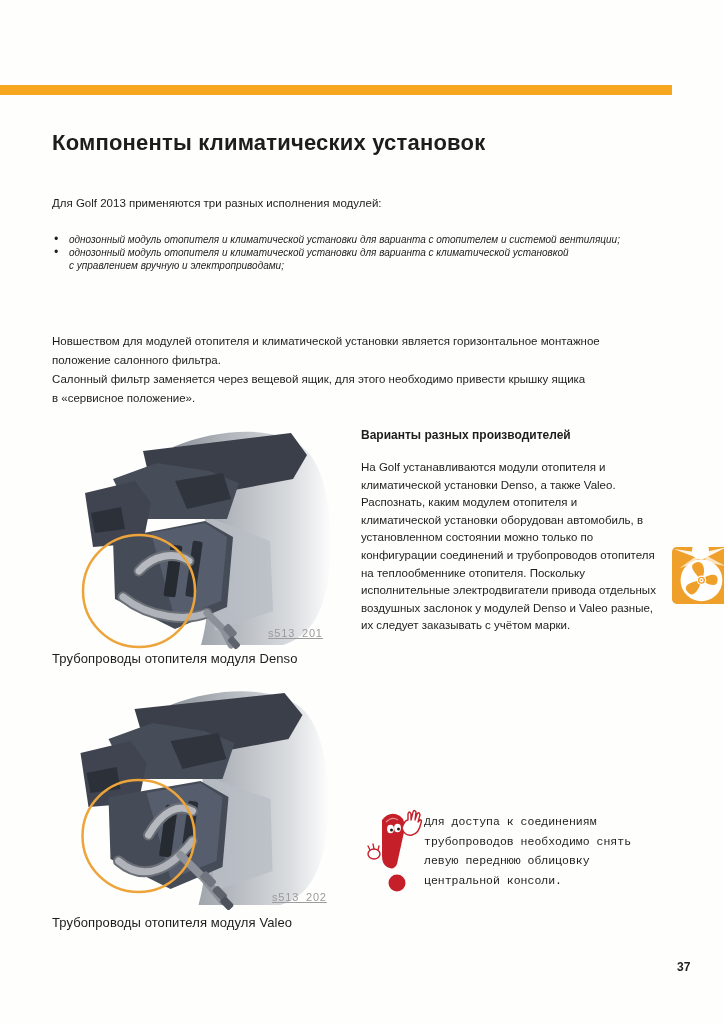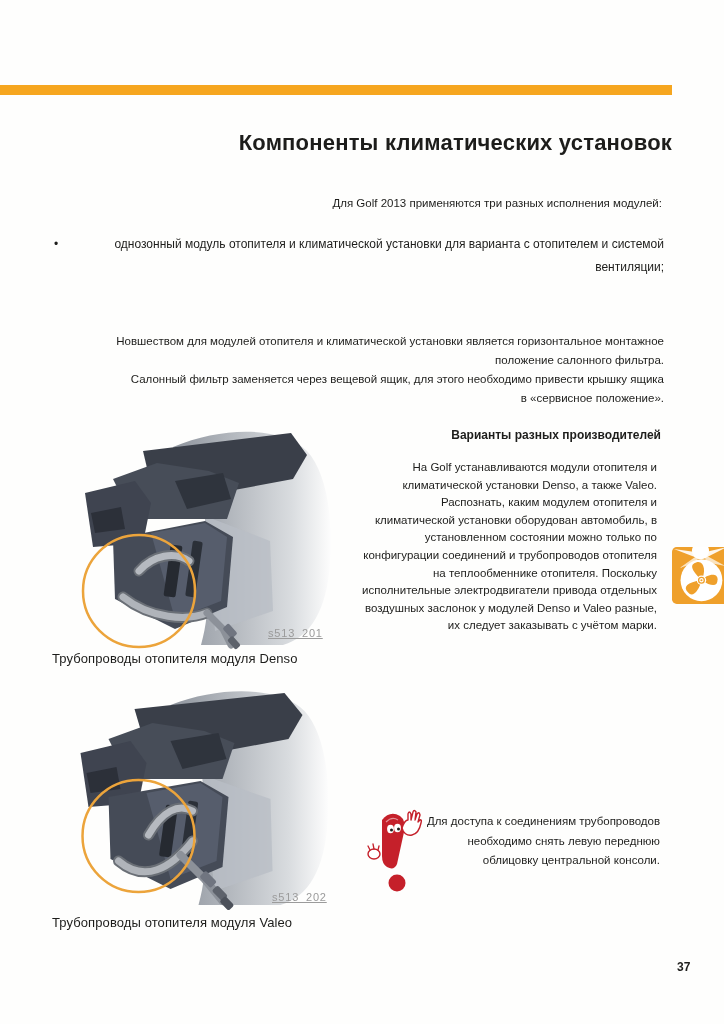--- a/index.html
+++ b/index.html
@@ -4,42 +4,41 @@
 <style>
   html,body{margin:0;padding:0;background:#e8e8e8;}
   .page{
     position:relative;
     width:724px;height:1024px;
     background:#fefefd;
     overflow:hidden;
     font-family:"Liberation Sans",sans-serif;
     color:#1d1d1b;
     margin:0 auto;
-    text-align:right;
   }
   .accent-bar{
     position:absolute;left:0;top:85px;width:672px;height:10px;
     background:#F6A61F;
   }
   .h1{
     position:absolute;left:52px;top:130px;width:620px;
     font-size:22px;font-weight:bold;letter-spacing:.2px;
   }
   .h2{
     position:absolute;left:52px;top:169px;width:620px;
     font-size:16.5px;font-weight:bold;letter-spacing:.1px;
   }
   .intro{
     position:absolute;left:52px;top:194px;width:610px;
     font-size:11.5px;line-height:19px;
   }
   .bullets{
     position:absolute;left:52px;top:233px;width:612px;
     margin:0;padding:0;list-style:none;
-    font-size:12px;line-height:23px;
+    font-size:10px;line-height:13px;font-style:italic;
   }
   .bullets li{position:relative;padding-left:17px;margin:0 0 0 0;}
   .bullets li::before{
     content:"•";position:absolute;left:2px;top:0;font-size:12px;
   }
   .preline{white-space:pre-line;}
   .para{
     position:absolute;left:52px;top:332px;width:612px;
     font-size:11.5px;line-height:19px;
   }
@@ -62,40 +61,42 @@
   }
   .chapter-icon{
     position:absolute;left:672px;top:547px;width:57px;height:57px;
   }
   .note{
     position:absolute;left:366px;top:806px;width:300px;
   }
   .note-icon{position:absolute;left:0;top:2px;width:56px;height:88px;}
   .note-text{
     position:absolute;left:58px;top:6px;width:236px;
-    font-size:11.5px;line-height:19.5px;
+    font-size:11.5px;line-height:19.5px;font-family:Liberation Mono, monospace;
   }
   .page-number{
     position:absolute;left:677px;top:960px;
     font-size:12px;font-weight:bold;
   }
 </style>
 </head>
 <body>
 
 <div class="page">
 
   <div class="accent-bar"></div>
 
   <div class="h1">Компоненты климатических установок</div>
 
   <div class="intro">Для Golf 2013 применяются три разных исполнения модулей:</div>
 
   <ul class="bullets">
     <li><span class="preline">однозонный модуль отопителя и климатической установки для варианта с отопителем и системой вентиляции;</span></li>
+    <li><span class="preline">однозонный модуль отопителя и климатической установки для варианта с климатической установкой
+с управлением вручную и электроприводами;</span></li>
   </ul>
 
   <div class="para preline">Новшеством для модулей отопителя и климатической установки является горизонтальное монтажное
 положение салонного фильтра.
 Салонный фильтр заменяется через вещевой ящик, для этого необходимо привести крышку ящика
 в «сервисное положение».</div>
 
   <svg class="figure-svg" style="left:55px;top:421px" width="285" height="230" viewBox="0 0 285 230">
     <defs>
       <linearGradient id="fadeR" x1="0" y1="0" x2="1" y2="0">

